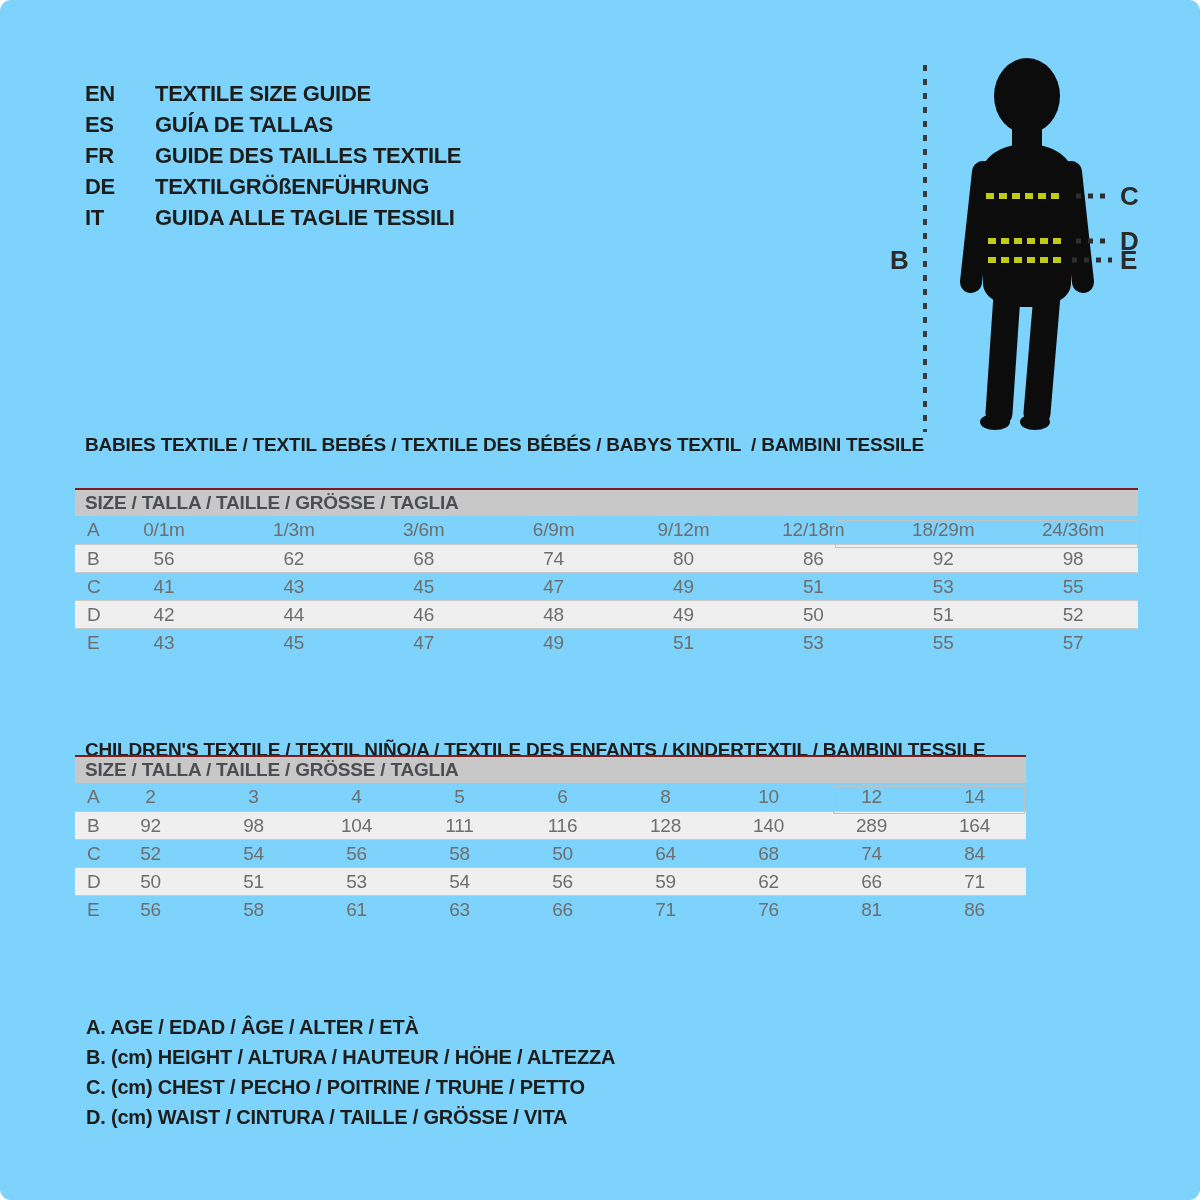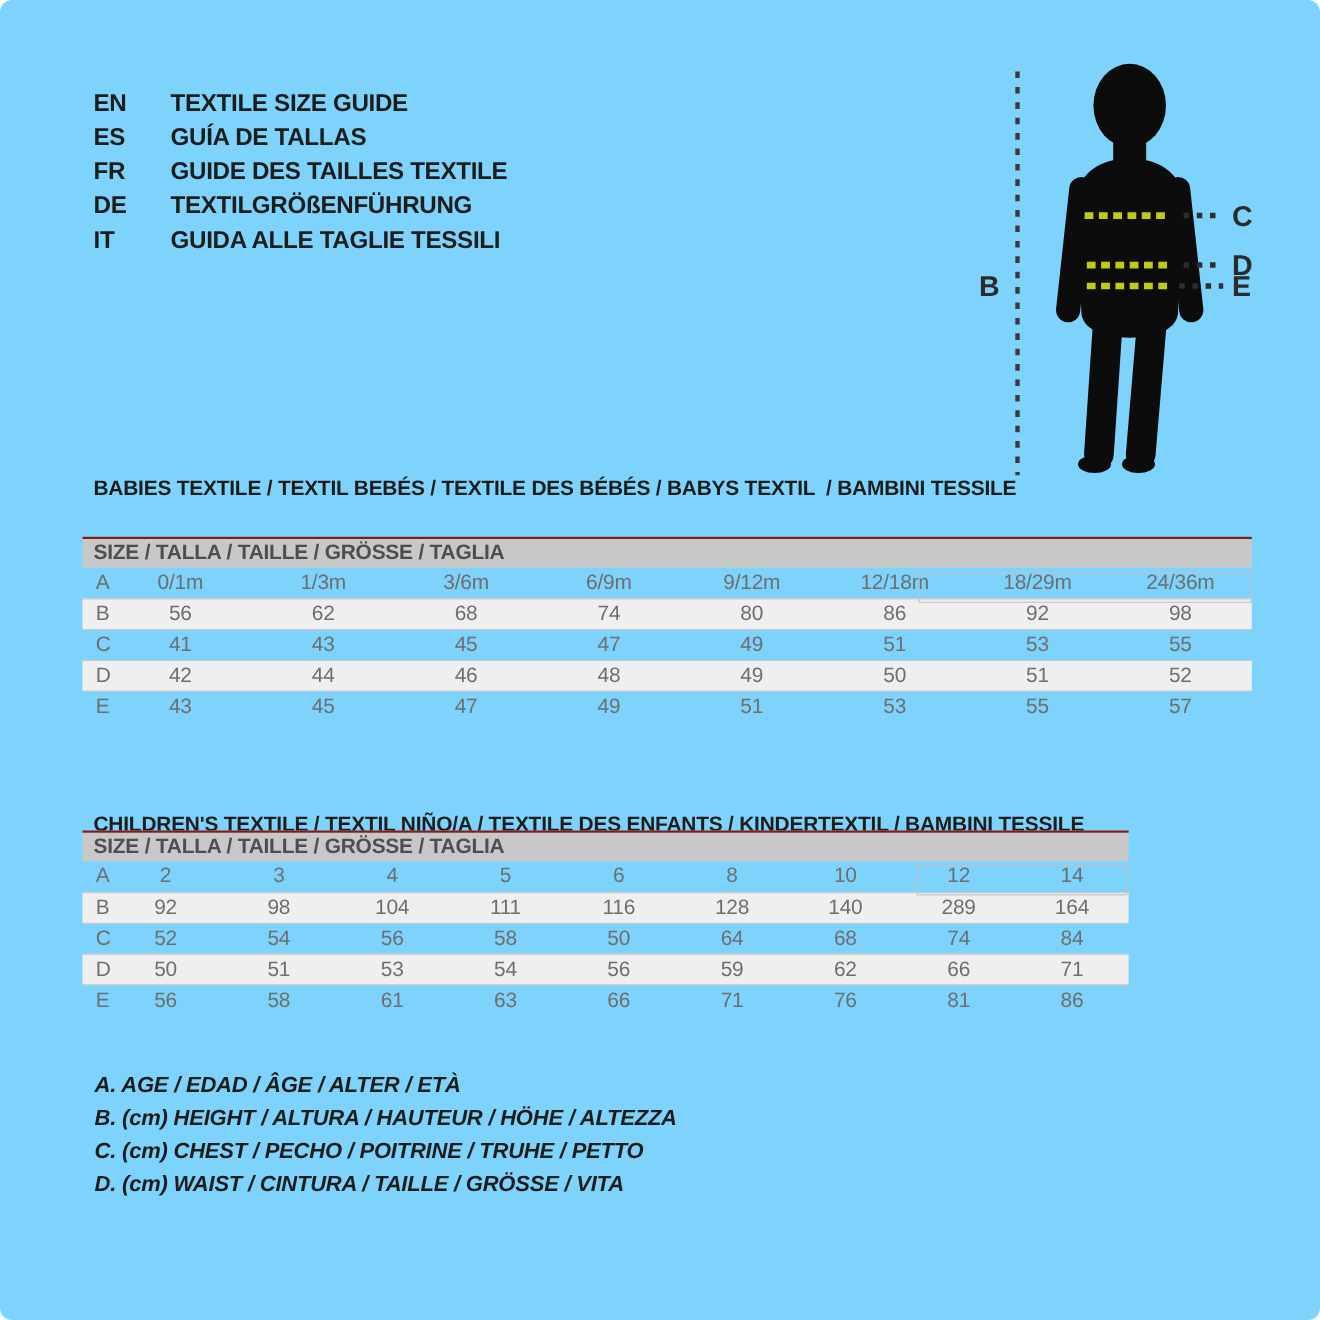--- a/index.html
+++ b/index.html
@@ -91,22 +91,21 @@
     background: transparent;
     box-sizing: border-box;
   }
   .babies-highlight  { left: 835px; top: 520px; width: 303px; height: 28px; }
   .children-highlight{ left: 833px; top: 786px; width: 192px; height: 28px; }
 
   
   .legend-block {
     position: absolute;
     left: 86px;
-    top: 972px;
-    font-style: italic;
+    top: 1012px;
   }
   .legend-line {
     height: 30px;
     display: flex;
     align-items: center;
     font-size: 20px;
     font-weight: bold;
     letter-spacing: -0.2px;
     color: #1d1d1b;
     white-space: pre;

